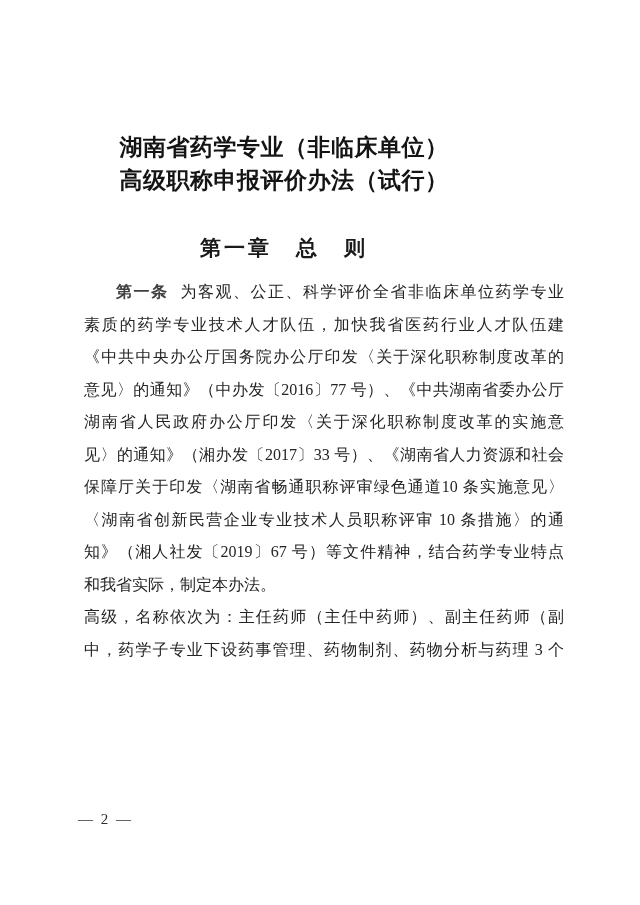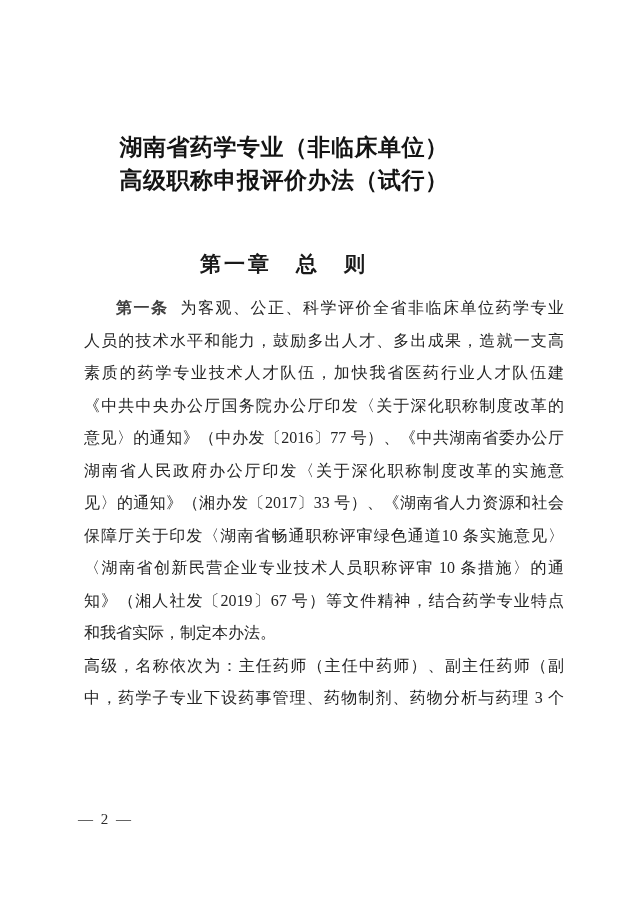--- a/index.html
+++ b/index.html
@@ -19,21 +19,21 @@
   .title-block {
     padding-top: 131px;
     text-align: center;
     font-size: 23px;
     font-weight: 700;
     line-height: 33px;
     color: #141414;
     letter-spacing: 0.5px;
   }
   .chapter-heading {
-    margin-top: 56px;
+    margin-top: 40px;
     text-align: center;
     font-size: 21px;
     font-weight: 700;
     line-height: 23px;
     color: #1a1a1a;
     letter-spacing: 3px;
   }
   .content {
     margin: 16px 76px 0 84px; 
     width: 480px;
@@ -74,21 +74,20 @@
 
   <div class="title-block">
     <div>湖南省药学专业（非临床单位）</div>
     <div>高级职称申报评价办法（试行）</div>
   </div>
 
   <div class="chapter-heading">第一章　总　则</div>
 
   <div class="content">
     <div class="bline ind"><span class="lead">第一条</span><span>为客观、公正、科学评价全省非临床单位药学专业</span></div>
-    <div class="bline"><span>人员的技术水平和能力，鼓励多出人才、多出成果，造就一支高</span></div>
     <div class="bline"><span>素质的药学专业技术人才队伍，加快我省医药行业人才队伍建</span></div>
     <div class="bline"><span>《中共中央办公厅国务院办公厅印发〈关于深化职称制度改革的</span></div>
     <div class="bline"><span>意见〉的通知》（中办发〔2016〕77 号）、《中共湖南省委办公厅</span></div>
     <div class="bline"><span>湖南省人民政府办公厅印发〈关于深化职称制度改革的实施意</span></div>
     <div class="bline"><span>见〉的通知》（湘办发〔2017〕33 号）、《湖南省人力资源和社会</span></div>
     <div class="bline"><span>保障厅关于印发〈湖南省畅通职称评审绿色通道10 条实施意见〉</span></div>
     <div class="bline"><span>〈湖南省创新民营企业专业技术人员职称评审 10 条措施〉的通</span></div>
     <div class="bline"><span>知》（湘人社发〔2019〕67 号）等文件精神，结合药学专业特点</span></div>
     <div class="bline noj"><span>和我省实际，制定本办法。</span></div>
     <div class="bline"><span>高级，名称依次为：主任药师（主任中药师）、副主任药师（副</span></div>

